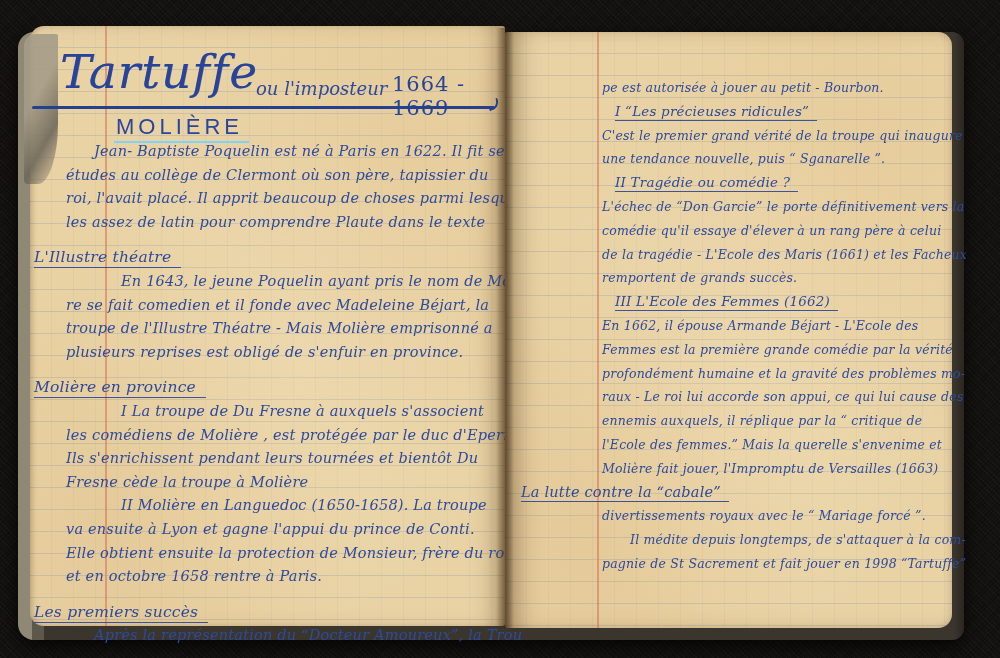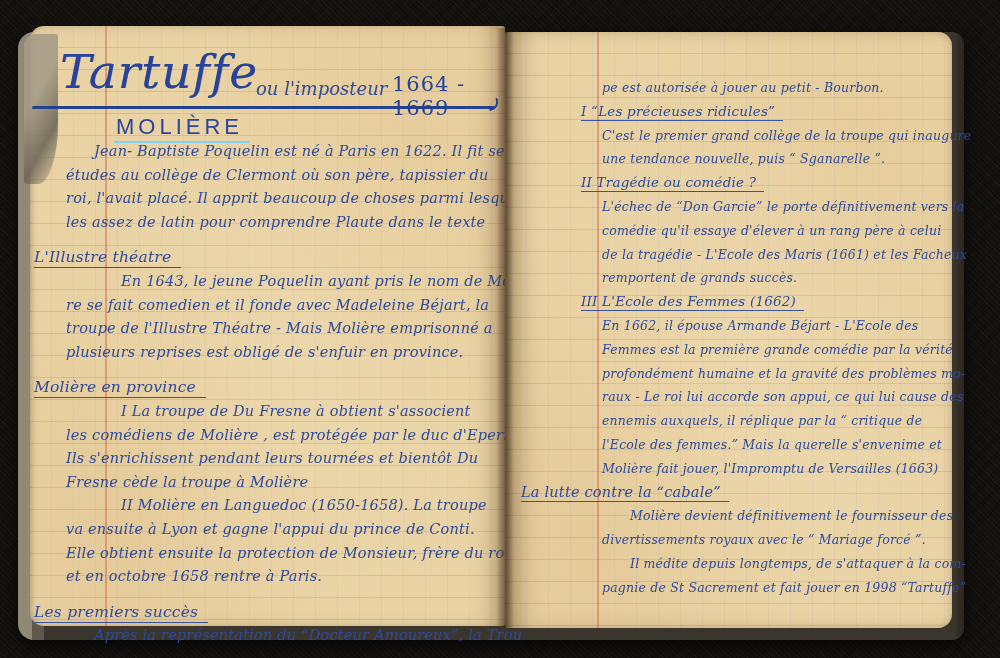--- a/index.html
+++ b/index.html
@@ -97,21 +97,21 @@
   }
   .page-left  .ln{line-height:23.6px;height:23.6px;font-size:14.5px;padding-left:36px;}
   .page-right .lines{padding-top:44px;}
   .page-right .ln{line-height:23.8px;height:23.8px;font-size:12.5px;padding-left:97px;}
 
   .ind1{text-indent:28px;}
   .ind2{text-indent:55px;}
 
   .ln.h-main{padding-left:4px;font-size:15.5px;margin-top:12px;}
   .ln.h-main .hu{border-bottom:1.6px solid rgba(42,70,156,.9);padding:0 10px 1px 0;}
-  .page-right .ln.h-sub{padding-left:76px;font-size:13.5px;}
+  .page-right .ln.h-sub{padding-left:110px;font-size:13.5px;}
   .page-right .ln.h-margin{padding-left:16px;font-size:14.5px;}
   .page-right .ln .hu{border-bottom:1.6px solid rgba(42,70,156,.9);padding:0 8px 1px 0;}
 
   .gutter-shadow{
     position:absolute;left:496px;top:28px;width:18px;height:600px;
     background:linear-gradient(90deg,rgba(70,45,20,0),rgba(60,38,15,.45) 45%,rgba(40,25,10,.55) 55%,rgba(70,45,20,0));
     pointer-events:none;
   }
 </style>
 </head>
@@ -139,21 +139,21 @@
         <div class="ln">roi, l'avait placé. Il apprit beaucoup de choses parmi lesquel</div>
         <div class="ln">les assez de latin pour comprendre Plaute dans le texte</div>
 
         <div class="ln h-main"><span class="hu">L'Illustre théatre</span></div>
         <div class="ln ind2">En 1643, le jeune Poquelin ayant pris le nom de Moliè</div>
         <div class="ln">re se fait comedien et il fonde avec Madeleine Béjart, la</div>
         <div class="ln">troupe de l'Illustre Théatre - Mais Molière emprisonné a</div>
         <div class="ln">plusieurs reprises est obligé de s'enfuir en province.</div>
 
         <div class="ln h-main"><span class="hu">Molière en province</span></div>
-        <div class="ln ind2">I   La troupe de Du Fresne à obtient s'associent</div>
+        <div class="ln ind2">I   La troupe de Du Fresne à auxquels s'associent</div>
         <div class="ln">les comédiens de Molière , est protégée par le duc d'Epernon</div>
         <div class="ln">Ils s'enrichissent pendant leurs tournées et bientôt Du</div>
         <div class="ln">Fresne cède la troupe à Molière</div>
         <div class="ln ind2">II   Molière en Languedoc (1650-1658). La troupe</div>
         <div class="ln">va ensuite à Lyon et gagne l'appui du prince de Conti.</div>
         <div class="ln">Elle obtient ensuite la protection de Monsieur, frère du roi,</div>
         <div class="ln">et en octobre 1658 rentre à Paris.</div>
 
         <div class="ln h-main"><span class="hu">Les premiers succès</span></div>
         <div class="ln ind1">Après la représentation du “Docteur Amoureux”, la Trou</div>
@@ -162,40 +162,39 @@
   </div>
 
   <div class="page page-right">
     <div class="paper"></div>
     <div class="margin-line"></div>
     <div class="content">
       <div class="lines">
         <div class="ln">pe est autorisée à jouer au petit - Bourbon.</div>
 
         <div class="ln h-sub"><span class="hu">I  “Les précieuses ridicules”</span></div>
-        <div class="ln">C'est le premier grand collège de la troupe qui inaugure</div>
+        <div class="ln">C'est le premier grand vérité de la troupe qui inaugure</div>
         <div class="ln">une tendance nouvelle, puis “ Sganarelle ”.</div>
 
         <div class="ln h-sub"><span class="hu">II  Tragédie ou comédie ?</span></div>
         <div class="ln">L'échec de “Don Garcie” le porte définitivement vers la</div>
         <div class="ln">comédie qu'il essaye d'élever à un rang père à celui</div>
         <div class="ln">de la tragédie - L'Ecole des Maris (1661) et les Facheux</div>
         <div class="ln">remportent de grands succès.</div>
 
         <div class="ln h-sub"><span class="hu">III  L'Ecole des Femmes (1662)</span></div>
         <div class="ln">En 1662, il épouse Armande Béjart - L'Ecole des</div>
         <div class="ln">Femmes est la première grande comédie par la vérité</div>
         <div class="ln">profondément humaine et la gravité des problèmes mo-</div>
         <div class="ln">raux - Le roi lui accorde son appui, ce qui lui cause des</div>
         <div class="ln">ennemis auxquels, il réplique par la “ critique de</div>
         <div class="ln">l'Ecole des femmes.” Mais la querelle s'envenime et</div>
         <div class="ln">Molière fait jouer, l'Impromptu de Versailles (1663)</div>
 
         <div class="ln h-margin"><span class="hu">La lutte contre la “cabale”</span></div>
-        <div class="ln ind1">Molière devient définitivement le fournisseur des</div>
         <div class="ln">divertissements royaux avec le “ Mariage forcé ”.</div>
 
         <div class="ln ind1">Il médite depuis longtemps, de s'attaquer à la com-</div>
         <div class="ln">pagnie de St Sacrement et fait jouer en 1998 “Tartuffe”</div>
       </div>
     </div>
   </div>
 
   <div class="gutter-shadow"></div>
 </div>

